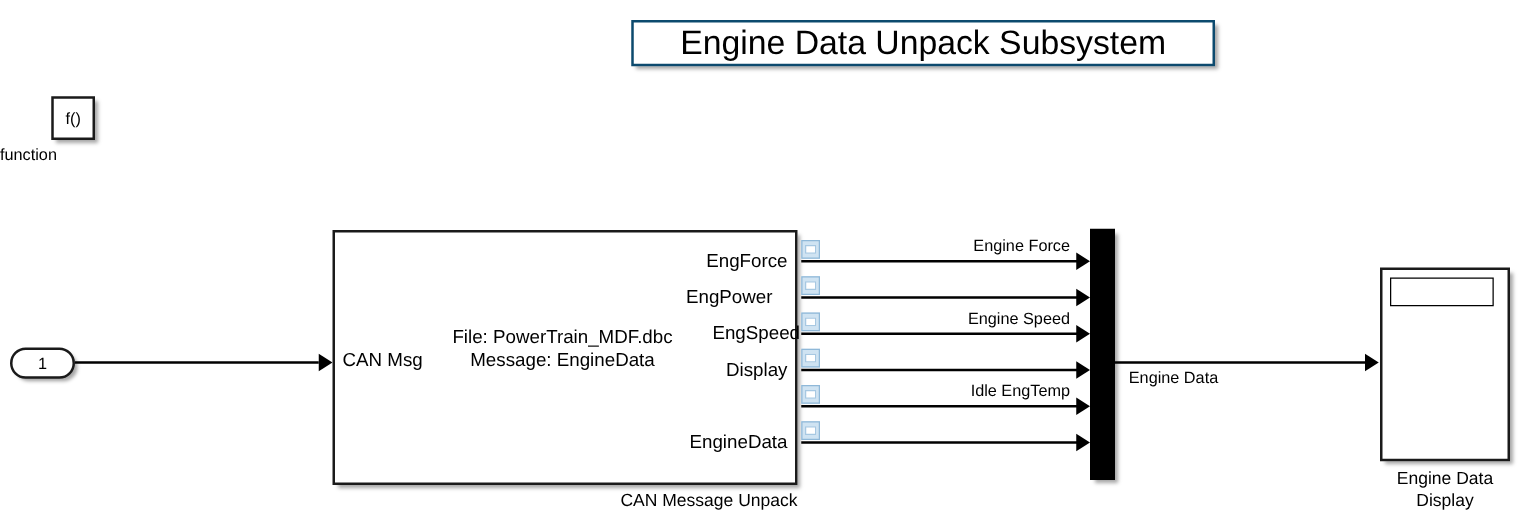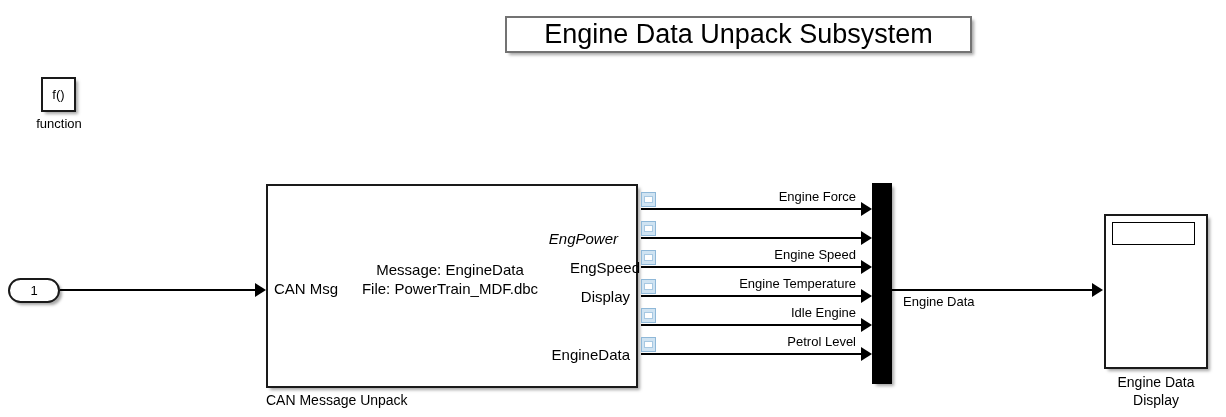--- a/index.html
+++ b/index.html
@@ -25,21 +25,21 @@
   .blk-shadow {
     box-shadow: 3px 3px 3px -1px rgba(0,0,0,0.35);
   }
 
   
   .title-box {
     left: 505px;
     top: 16px;
     width: 467px;
     height: 37px;
-    border: 2px solid #737373;
+    border: 2px solid #0c4a6e;
     background: #ffffff;
     box-sizing: border-box;
     display: flex;
     align-items: center;
     justify-content: center;
   }
   .title-box .title-text {
     font-size: 27px;
     color: #000000;
     line-height: 1;
@@ -61,21 +61,20 @@
     justify-content: center;
   }
   .fn-box .fn-text {
     font-size: 13px;
     color: #000000;
   }
   .fn-label {
     left: 0px;
     top: 116px;
     width: 118px;
-    text-align: center;
     font-size: 13px;
     color: #000000;
   }
 
   
   .inport {
     left: 8px;
     top: 278px;
     width: 52px;
     height: 25px;
@@ -135,21 +134,21 @@
     font-size: 15px;
     color: #000000;
     white-space: nowrap;
     text-align: right;
     transform: translateY(-50%);
   }
   .can-caption {
     left: 266px;
     top: 392px;
     width: 372px;
-    text-align: left;
+    text-align: right;
     font-size: 14px;
     color: #000000;
   }
 
   
   .sig-icon {
     width: 15px;
     height: 15px;
     background: #cfe3f2;
     border: 1px solid #8fb8d8;
@@ -240,25 +239,26 @@
   </div>
 
   <div class="abs wire" style="left:60px; top:289px; width:195px;"></div>
   <div class="abs arrow-right" style="left:255px; top:283px;"></div>
 
   <div class="abs can-box blk-shadow"></div>
 
   <div class="abs can-inport-label">CAN Msg</div>
 
   <div class="abs can-center">
+    <div>File: PowerTrain_MDF.dbc</div>
     <div>Message: EngineData</div>
-    <div>File: PowerTrain_MDF.dbc</div>
-  </div>
-
-  <div class="abs can-outlabel" style="left:426px; top:238px; width:192px;font-style:italic;">EngPower</div>
+  </div>
+
+  <div class="abs can-outlabel" style="left:438px; top:209px; width:192px;">EngForce</div>
+  <div class="abs can-outlabel" style="left:426px; top:238px; width:192px;">EngPower</div>
   <div class="abs can-outlabel" style="left:448px; top:267px; width:192px;">EngSpeed</div>
   <div class="abs can-outlabel" style="left:438px; top:296px; width:192px;">Display</div>
   <div class="abs can-outlabel" style="left:438px; top:354px; width:192px;">EngineData</div>
 
   <div class="abs can-caption">CAN Message Unpack</div>
 
   <div class="abs sig-icon" style="left:641px; top:192px;">
       <i></i>
     </div>
   <div class="abs wire" style="left:641px; top:208px; width:222px;"></div>
@@ -276,35 +276,33 @@
     </div>
   <div class="abs wire" style="left:641px; top:266px; width:222px;"></div>
   <div class="abs arrow-right" style="left:861px; top:260px;"></div>
   <div class="abs sig-name" style="left:660px; top:262px; width:196px;">Engine Speed</div>
 
   <div class="abs sig-icon" style="left:641px; top:279px;">
       <i></i>
     </div>
   <div class="abs wire" style="left:641px; top:295px; width:222px;"></div>
   <div class="abs arrow-right" style="left:861px; top:289px;"></div>
-  <div class="abs sig-name" style="left:660px; top:291px; width:196px;">Engine Temperature</div>
 
   <div class="abs sig-icon" style="left:641px; top:308px;">
       <i></i>
     </div>
   <div class="abs wire" style="left:641px; top:324px; width:222px;"></div>
   <div class="abs arrow-right" style="left:861px; top:318px;"></div>
-  <div class="abs sig-name" style="left:660px; top:320px; width:196px;">Idle Engine</div>
+  <div class="abs sig-name" style="left:660px; top:320px; width:196px;">Idle EngTemp</div>
 
   <div class="abs sig-icon" style="left:641px; top:337px;">
       <i></i>
     </div>
   <div class="abs wire" style="left:641px; top:353px; width:222px;"></div>
   <div class="abs arrow-right" style="left:861px; top:347px;"></div>
-  <div class="abs sig-name" style="left:660px; top:349px; width:196px;">Petrol Level</div>
 
   <div class="abs bus-bar blk-shadow"></div>
 
   <div class="abs wire" style="left:892px; top:289px; width:200px;"></div>
   <div class="abs arrow-right" style="left:1092px; top:283px;"></div>
   <div class="abs bus-out-label">Engine Data</div>
 
   <div class="abs disp-box blk-shadow"></div>
   <div class="abs disp-inner"></div>
   <div class="abs disp-caption">

